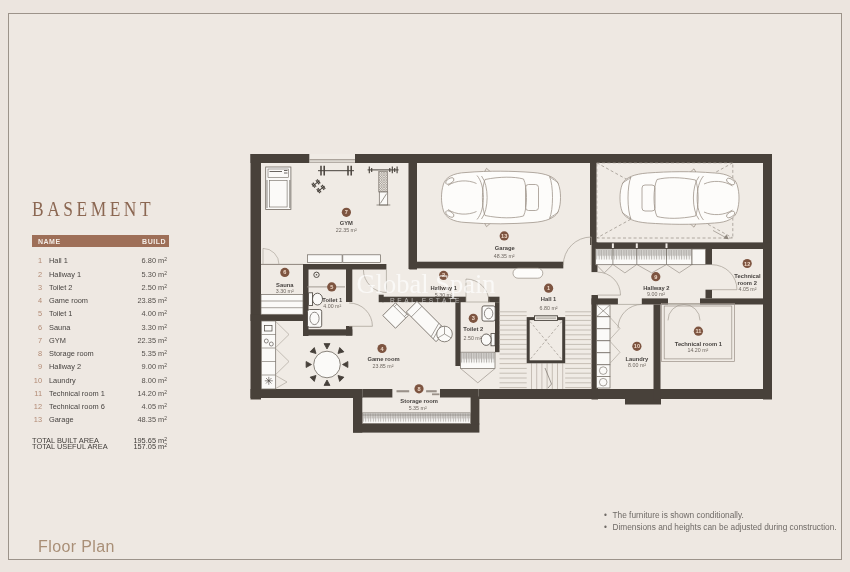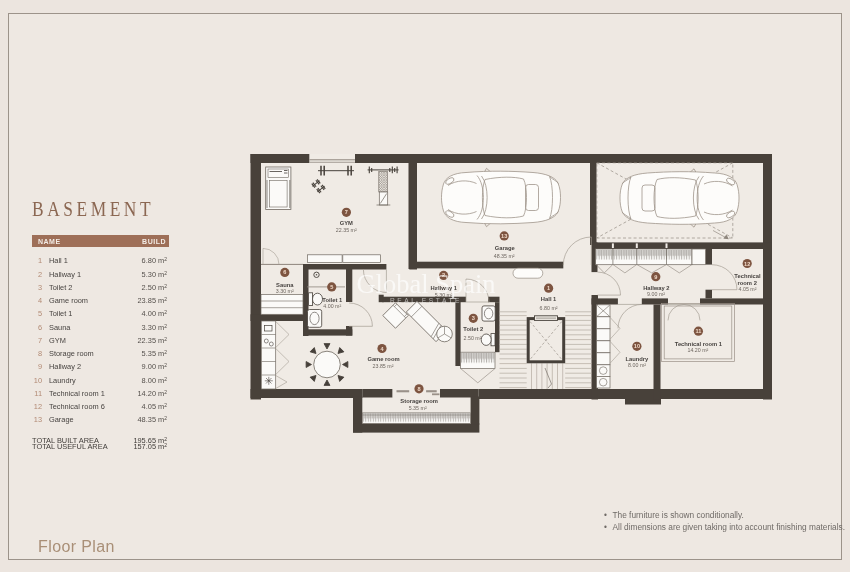--- a/index.html
+++ b/index.html
@@ -92,21 +92,21 @@
 <div class="row" style="left:32px;top:415.3px;width:135px">
     <span class="num">13</span>
     <span class="nm">Garage</span>
     <span class="vl">48.35 m<sup>2</sup></span>
   </div>
 <div class="trow" style="top:442px">TOTAL USEFUL AREA<span class="vl">157.05 m<sup>2</sup></span></div>
 <div class="trow" style="top:436px">TOTAL BUILT AREA<span class="vl">195.65 m<sup>2</sup></span></div>
 <div class="fplan">Floor Plan</div>
 <div class="notes">
 <div><span class="bu">•</span>The furniture is shown conditionally.</div>
-<div><span class="bu">•</span>All dimensions are given taking into account finishing materials.</div>
+<div><span class="bu">•</span>Dimensions and heights can be adjusted during construction.</div>
 </div>
 <svg id="plan" style="position:absolute;left:240px;top:140px" width="560" height="320" viewBox="240 140 560 320" fill="none">
 <defs>
 <pattern id="combA" width="2.5" height="14.5" x="596.2" y="249.9" patternUnits="userSpaceOnUse">
 <path d="M0.55 0 V9.6 M1.8 0 V6" stroke="#665f58" stroke-width="0.5" fill="none"></path>
 </pattern>
 <pattern id="combB" width="2.5" height="10" x="362.8" y="413.2" patternUnits="userSpaceOnUse">
 <path d="M0.55 0 V8.6 M1.8 0 V5.4" stroke="#665f58" stroke-width="0.5" fill="none"></path>
 </pattern>
 <pattern id="combC" width="2.5" height="15.3" x="461.1" y="352.7" patternUnits="userSpaceOnUse">

